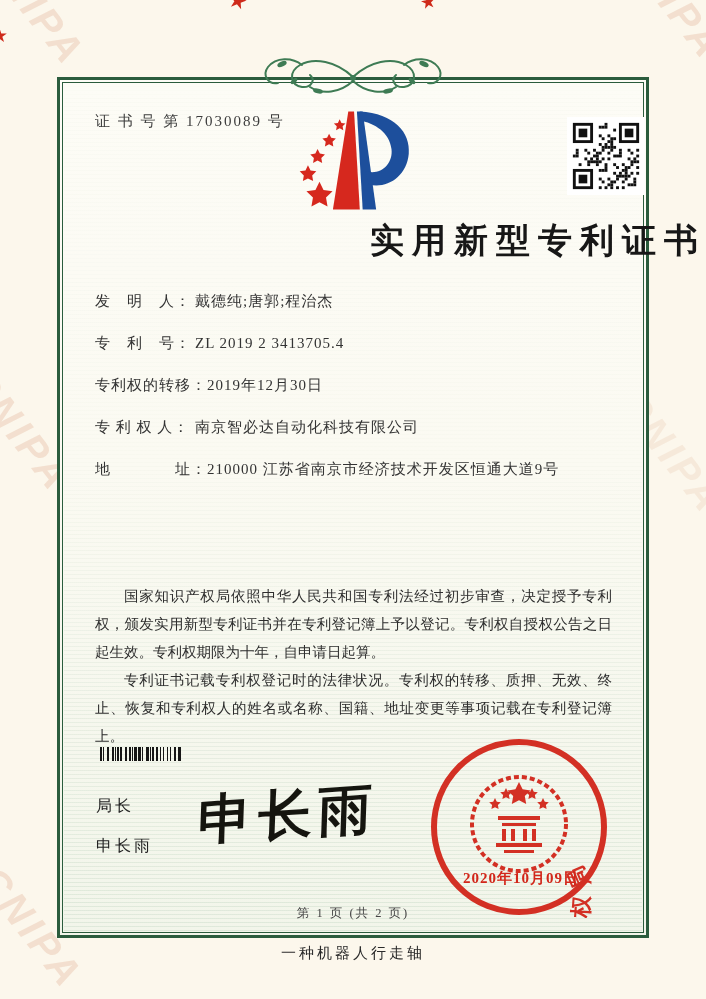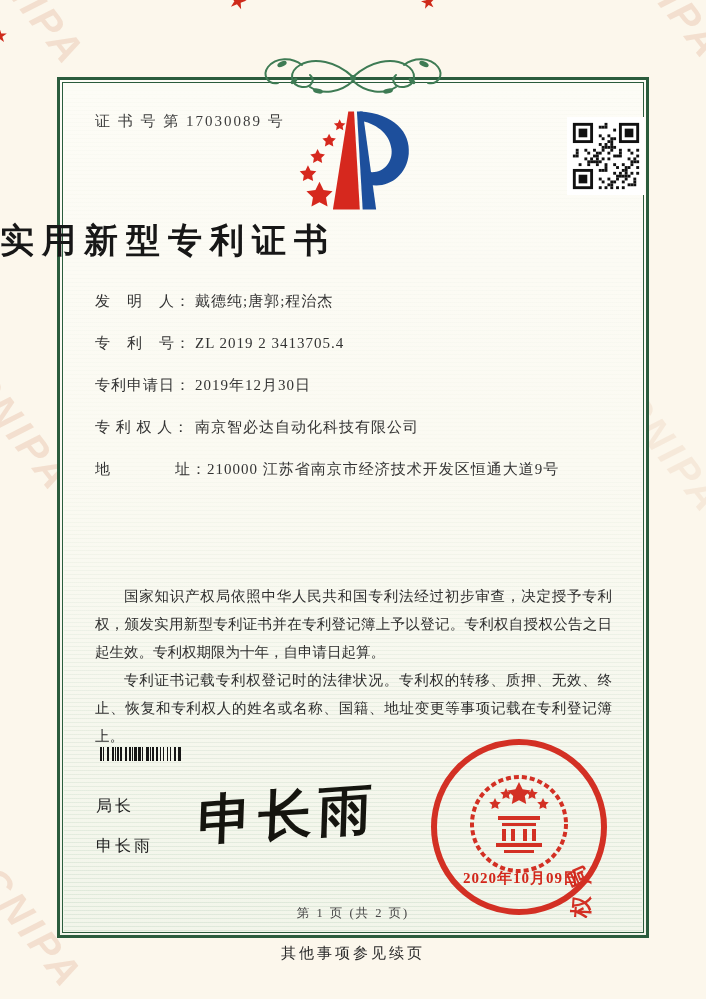--- a/index.html
+++ b/index.html
@@ -44,21 +44,21 @@
   }
   .ornament{position:absolute; left:248px; top:47px; width:210px; height:60px;}
   
   .cert-no{
     position:absolute; left:95px; top:112px; font-size:15px;
     letter-spacing:2px; color:#3c3c3c;
   }
   .logo{position:absolute; left:283px; top:104px; width:144px; height:114px;}
   .qr{position:absolute; left:567px; top:117px; width:72px; height:72px; background:#fff; padding:3px;}
   .title{
-    position:absolute; left:0; top:218px; width:706px; text-align:left;
+    position:absolute; left:0; top:218px; width:706px; text-align:right;
     font-size:34px; font-weight:bold; letter-spacing:8px; color:#171717;
   }
   
   .fields{position:absolute; left:95px; top:290px; width:520px; font-size:15px; color:#333;}
   .field-row{height:42px; line-height:22px; white-space:nowrap;}
   .field-label{display:inline-block; min-width:100px; letter-spacing:1px;}
   .field-value{letter-spacing:1px;}
   .grant-row{position:absolute; left:95px; top:542px; width:520px; font-size:15px; color:#333; white-space:nowrap;}
   .grant-right{margin-left:58px;}
   
@@ -265,21 +265,21 @@
       <rect x="14" y="23" width="1" height="1" fill="#111"></rect>
       <rect x="16" y="23" width="1" height="1" fill="#111"></rect>
       <rect x="18" y="23" width="1" height="1" fill="#111"></rect>
     </svg>
 
   <div class="title">实用新型专利证书</div>
 
   <div class="fields" id="fields">
       <div class="field-row"><span class="field-label">发　明　人：</span><span class="field-value">戴德纯;唐郭;程治杰</span></div>
       <div class="field-row"><span class="field-label">专　利　号：</span><span class="field-value">ZL 2019 2 3413705.4</span></div>
-      <div class="field-row"><span class="field-label">专利申请日：</span><span class="field-value">2019年12月30日</span></div>
+      <div class="field-row"><span class="field-label">专利权的转移：</span><span class="field-value">2019年12月30日</span></div>
       <div class="field-row"><span class="field-label">专 利 权 人：</span><span class="field-value">南京智必达自动化科技有限公司</span></div>
       <div class="field-row"><span class="field-label">地　　　　址：</span><span class="field-value">210000 江苏省南京市经济技术开发区恒通大道9号</span></div>
     </div>
 
 
   <div class="body-text">
     <p>国家知识产权局依照中华人民共和国专利法经过初步审查，决定授予专利权，颁发实用新型专利证书并在专利登记簿上予以登记。专利权自授权公告之日起生效。专利权期限为十年，自申请日起算。</p>
     <p>专利证书记载专利权登记时的法律状况。专利权的转移、质押、无效、终止、恢复和专利权人的姓名或名称、国籍、地址变更等事项记载在专利登记簿上。</p>
   </div>
 
@@ -355,15 +355,15 @@
       <rect x="83" y="93" width="4" height="12"></rect>
       <rect x="95" y="93" width="4" height="12"></rect>
       <rect x="104" y="93" width="4" height="12"></rect>
       <rect x="68" y="107" width="46" height="4"></rect>
       <rect x="76" y="114" width="30" height="3"></rect>
     </g>
   </svg>
   <div class="seal-date">2020年10月09日</div>
 
   <div class="page-num">第 1 页 (共 2 页)</div>
-  <div class="footer-note">其他事项参见续页</div>
+  <div class="footer-note">一种机器人行走轴</div>
 
 </div>
 
 </body></html>

